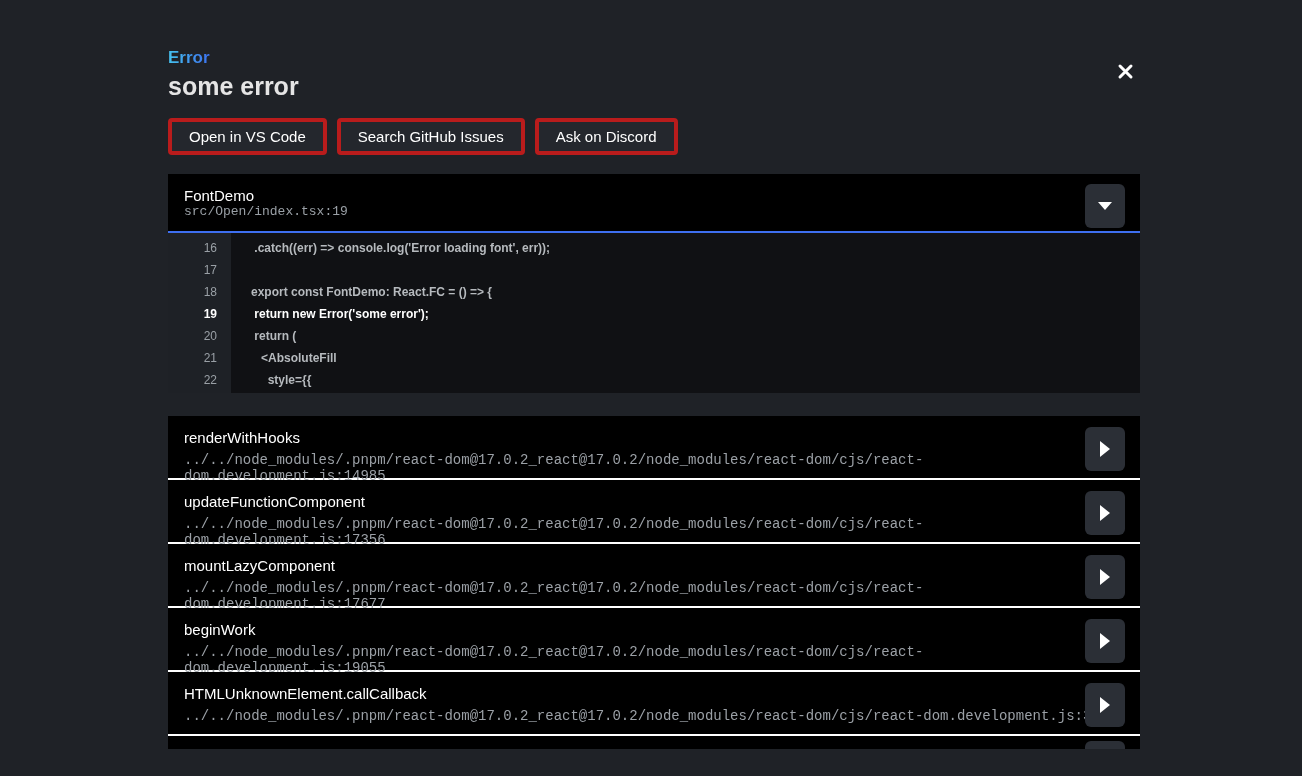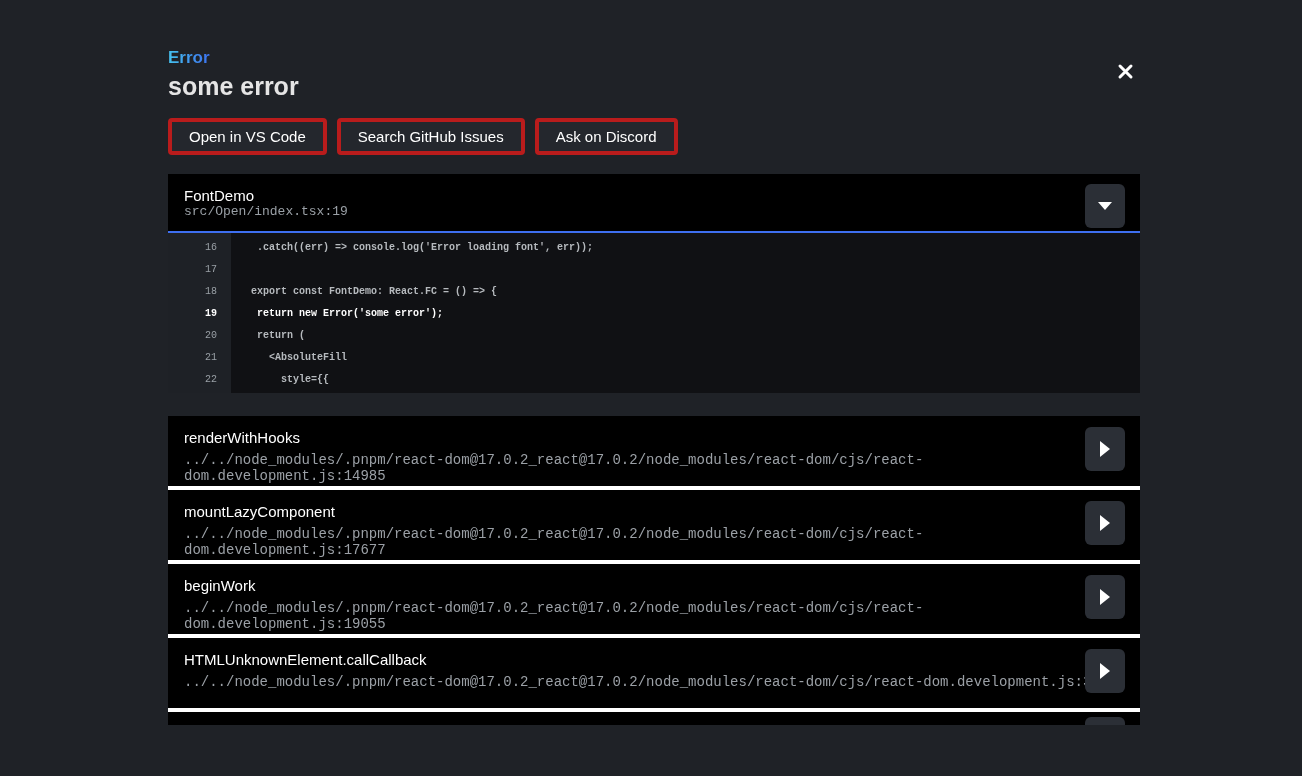--- a/index.html
+++ b/index.html
@@ -51,33 +51,33 @@
     padding: 13px 16px 12px;
     border-bottom: 2px solid #3e6ff0;
     position: relative;
   }
   .fn-name { font-size: 15px; color: #ffffff; }
   .location { font-family: "Liberation Mono", monospace; font-size: 13px; color: #9aa0a6; }
   .code-body {
     background: linear-gradient(to right, #1e2126 0px, #1e2126 63px, #101114 63px);
     padding: 4px 0 2px;
   }
-  .code-line { display: flex; height: 22px; line-height: 22px; font-family: Liberation Mono, monospace; font-size: 10px; }
+  .code-line { display: flex; height: 22px; line-height: 22px; font-family: Liberation Sans, sans-serif; font-size: 12px; }
   .code-line .num { width: 63px; flex-shrink: 0; text-align: right; padding-right: 14px; color: #9aa0a6; }
   .code-line .code-text { padding-left: 20px; white-space: pre; color: #b6babe; font-weight: 700; }
   .code-line.hl .num { color: #ffffff; font-weight: 700; }
   .code-line.hl .code-text { color: #ffffff; }
 
   
   .stack { margin-top: 23px; }
   .stack-row {
     background: #000000;
-    height: 74px;
+    height: 64px;
     padding: 13px 16px 0;
-    border-bottom: 4px solid #ffffff;
+    border-bottom: 2px solid #ffffff;
     position: relative;
   }
   .sf-name { font-size: 15px; color: #ffffff; margin-bottom: 6px; }
   .sf-path { font-family: "Liberation Mono", monospace; font-size: 14px; color: #9ba0a6; }
   .stack-row.partial { height: 13px; padding: 0; border-bottom: none; }
 
   
   .icon-btn {
     position: absolute; right: 15px; top: 11px;
     width: 40px; height: 44px;
@@ -166,20 +166,27 @@
   <div class="stack">
 
       <div class="stack-row">
         <div class="sf-name">renderWithHooks</div>
         <div class="sf-path">../../node_modules/.pnpm/react-dom@17.0.2_react@17.0.2/node_modules/react-dom/cjs/react-dom.development.js:14985</div>
         <button class="icon-btn" aria-label="Expand">
           <span class="caret-right"></span>
         </button>
       </div>
 
+      <div class="stack-row">
+        <div class="sf-name">updateFunctionComponent</div>
+        <div class="sf-path">../../node_modules/.pnpm/react-dom@17.0.2_react@17.0.2/node_modules/react-dom/cjs/react-dom.development.js:17356</div>
+        <button class="icon-btn" aria-label="Expand">
+          <span class="caret-right"></span>
+        </button>
+      </div>
 
       <div class="stack-row">
         <div class="sf-name">mountLazyComponent</div>
         <div class="sf-path">../../node_modules/.pnpm/react-dom@17.0.2_react@17.0.2/node_modules/react-dom/cjs/react-dom.development.js:17677</div>
         <button class="icon-btn" aria-label="Expand">
           <span class="caret-right"></span>
         </button>
       </div>
 
       <div class="stack-row">

